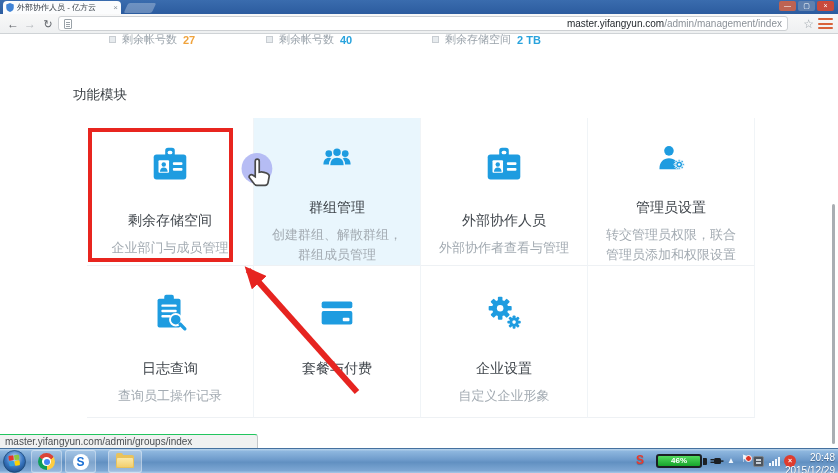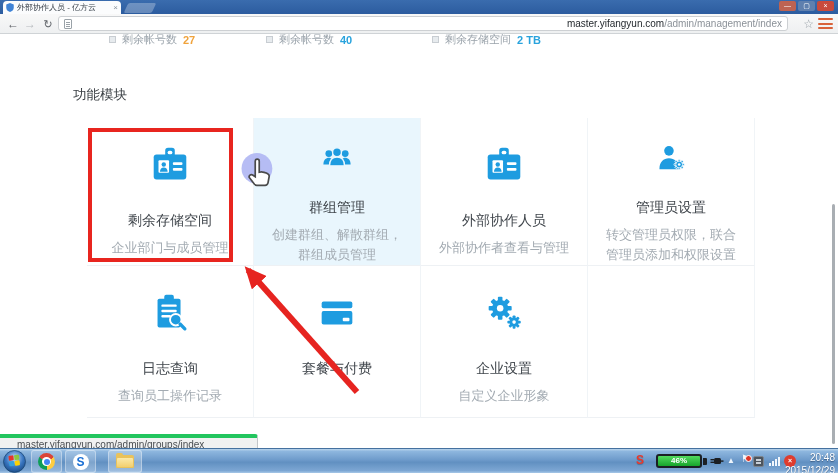--- a/index.html
+++ b/index.html
@@ -54,21 +54,21 @@
   .mtitle { margin-top:24px; font-size:14px; color:#40464c; }
   .mdesc { margin-top:8px; width:140px; text-align:center; font-size:13px; line-height:1.55; color:#a3abb2; }
 
   
   .hl-rect { position:absolute; left:88px; top:94px; width:145px; height:134px; border:4px solid #e8251f; z-index:40; pointer-events:none; }
   .arrow-layer { position:absolute; left:200px; top:206px; width:180px; height:170px; z-index:41; pointer-events:none; }
   .cursor-layer { position:absolute; left:240px; top:116px; width:40px; height:46px; z-index:45; pointer-events:none; }
   .scroll-thumb { position:absolute; right:3px; top:170px; width:3px; height:240px; background:#a9aeb3; border-radius:2px; }
 
   
-  .statusbar { position:absolute; left:0; top:434px; width:258px; height:14px; background:#f0f1f1; border-top:4px solid #22c55e; border-right:1px solid #c3c6c9; border-top-right-radius:3px; font-size:10px; color:#4a4e52; line-height:13px; padding-left:17px; z-index:30; white-space:nowrap; overflow:hidden; }
+  .statusbar { position:absolute; left:0; top:434px; width:258px; height:14px; background:#f0f1f1; border-top:1px solid #22c55e; border-right:1px solid #c3c6c9; border-top-right-radius:3px; font-size:10px; color:#4a4e52; line-height:13px; padding-left:5px; z-index:30; white-space:nowrap; overflow:hidden; }
 
   
   .taskbar { position:absolute; left:0; top:448px; width:838px; height:25px; background:linear-gradient(180deg,#b9d4ec 0%,#8db6de 10%,#6e9bcb 45%,#6190c1 55%,#7ca6d3 90%,#a7c8e8 100%); border-top:1px solid #45719f; z-index:50; }
   .tb-btn { position:absolute; top:1px; height:23px; border-radius:3px; display:flex; align-items:center; justify-content:center; background:rgba(255,255,255,.18); border:1px solid rgba(255,255,255,.35); }
   .orb { position:absolute; left:3px; top:1px; width:23px; height:23px; }
   .chrome-btn { left:31px; width:31px; }
   .chrome-ball { width:17px; height:17px; border-radius:50%; background:conic-gradient(from -60deg,#db4437 0 33.3%,#ffcd40 0 66.6%,#0f9d58 0 100%); position:relative; }
   .chrome-ball::before { content:""; position:absolute; left:4px; top:4px; width:9px; height:9px; border-radius:50%; background:#fff; }
   .chrome-ball::after { content:""; position:absolute; left:5.5px; top:5.5px; width:6px; height:6px; border-radius:50%; background:#4285f4; }
   .s-btn { left:65px; width:31px; }

